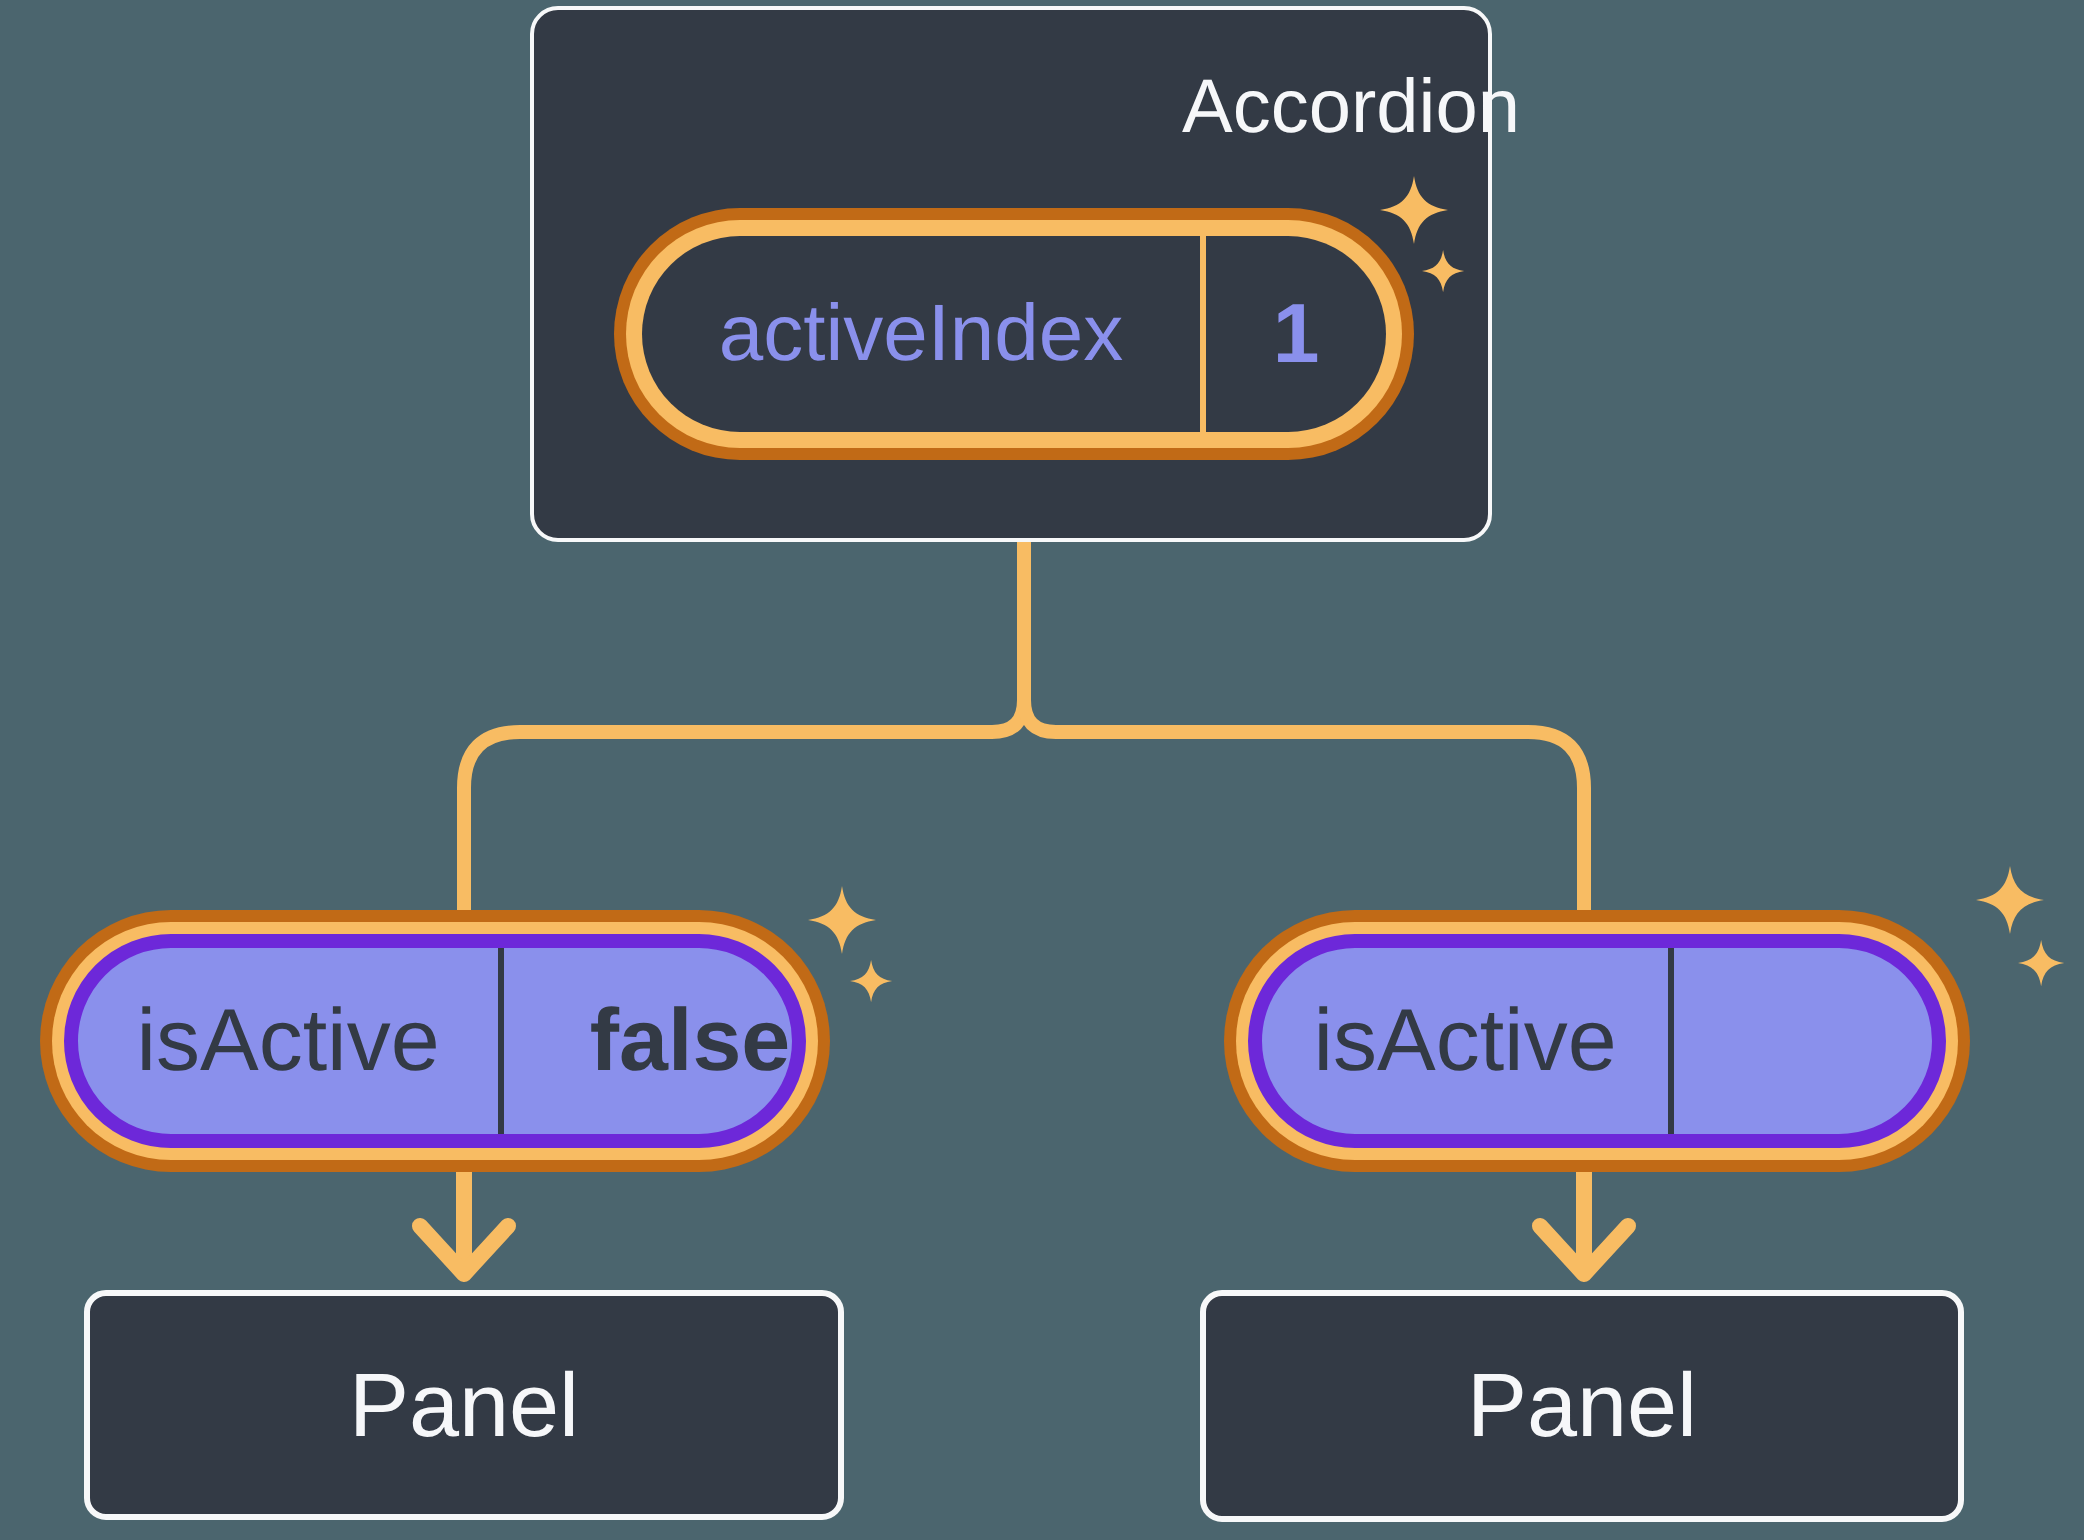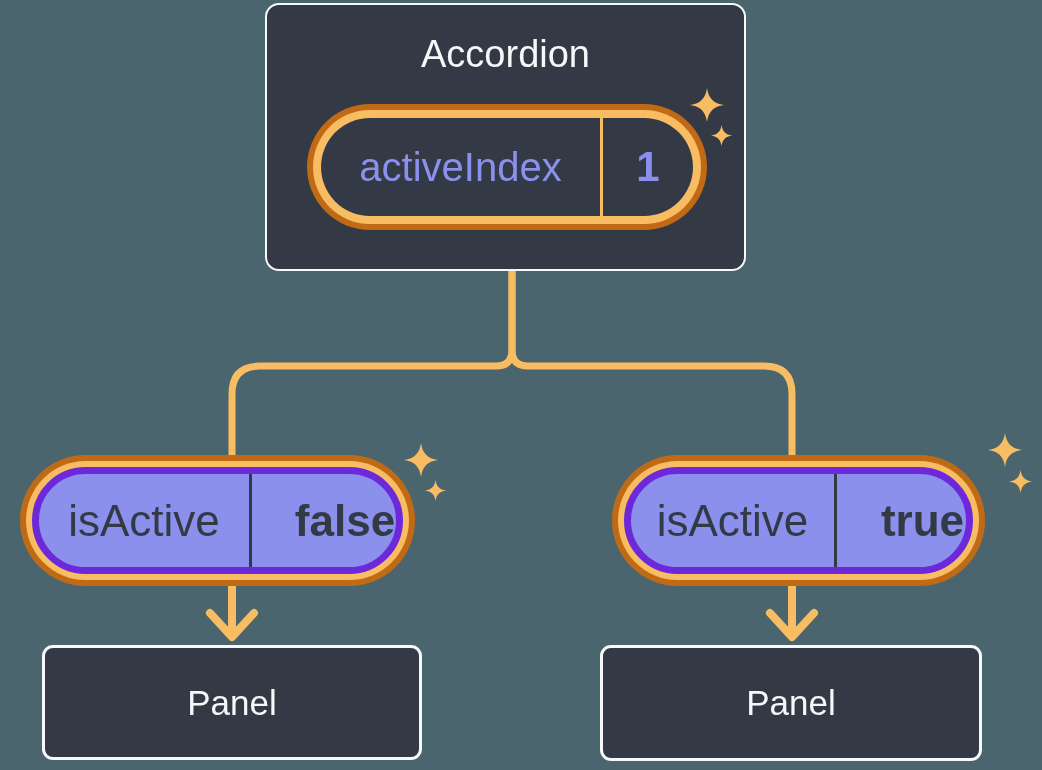--- a/index.html
+++ b/index.html
@@ -17,27 +17,27 @@
   .dark-box{
     position:absolute;
     background:#333A45;
     border:2px solid #F7F8F9;
     border-radius:14px;
     box-sizing:border-box;
     z-index:2;
   }
   .box-title{
     position:absolute;top:28px;left:0;width:100%;
-    text-align:center;
-    color:#F6F7F9;font-size:38px;font-weight:400;
+    text-align:right;
+    color:#F6F7F9;font-size:38px;font-weight:400;padding-left:16px;
   }
   .panel-box{
     display:flex;align-items:center;justify-content:center;
     border-radius:11px;border-width:3px;
-    color:#F6F7F9;font-size:35px;
+    color:#F6F7F9;font-size:45px;
   }
 
   
   .pill{position:absolute;background:#C16A16;box-sizing:border-box;padding:6px;z-index:3;}
   .pill, .pill *{border-radius:999px;}
   .pill-mid{width:100%;height:100%;background:#F8BC63;box-sizing:border-box;}
   .pill-core{
     width:100%;height:100%;
     display:flex;align-items:stretch;overflow:hidden;
     box-sizing:border-box;
@@ -109,21 +109,20 @@
         <span class="seg seg-value">false</span>
       </div>
     </div>
   </div>
 
   <div class="pill prop-pill" style="left:612px;top:455px;width:373px;">
     <div class="pill-mid">
       <div class="pill-core">
         <span class="seg seg-name" style="width:203px;">isActive</span>
         <span class="divider"></span>
-        <span class="seg seg-value">true</span>
       </div>
     </div>
   </div>
 
   <div class="dark-box panel-box" style="left:42px;top:645px;width:380px;height:115px;">
     <span>Panel</span>
   </div>
   <div class="dark-box panel-box" style="left:600px;top:645px;width:382px;height:116px;">
     <span>Panel</span>
   </div>

